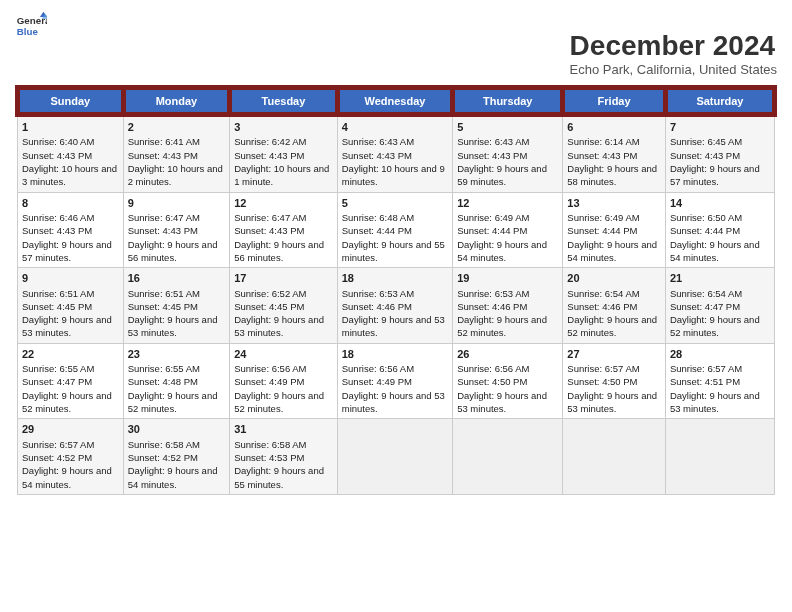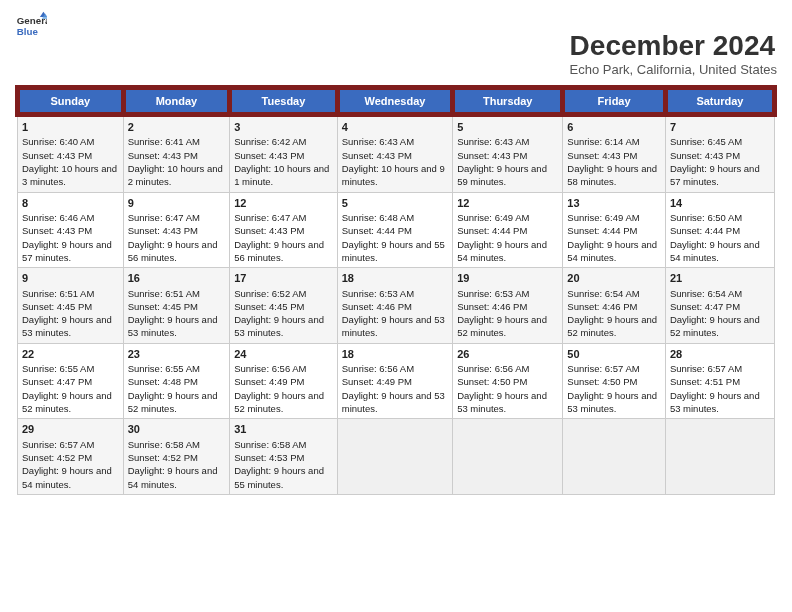--- a/index.html
+++ b/index.html
@@ -138,21 +138,21 @@
           <td><span class="day-num">19</span><span>Sunrise: 6:53 AM</span><br><span>Sunset: 4:46 PM</span><br><span>Daylight: 9 hours and 52 minutes.</span></td>
           <td><span class="day-num">20</span><span>Sunrise: 6:54 AM</span><br><span>Sunset: 4:46 PM</span><br><span>Daylight: 9 hours and 52 minutes.</span></td>
           <td><span class="day-num">21</span><span>Sunrise: 6:54 AM</span><br><span>Sunset: 4:47 PM</span><br><span>Daylight: 9 hours and 52 minutes.</span></td>
         </tr>
         <tr>
           <td><span class="day-num">22</span><span>Sunrise: 6:55 AM</span><br><span>Sunset: 4:47 PM</span><br><span>Daylight: 9 hours and 52 minutes.</span></td>
           <td><span class="day-num">23</span><span>Sunrise: 6:55 AM</span><br><span>Sunset: 4:48 PM</span><br><span>Daylight: 9 hours and 52 minutes.</span></td>
           <td><span class="day-num">24</span><span>Sunrise: 6:56 AM</span><br><span>Sunset: 4:49 PM</span><br><span>Daylight: 9 hours and 52 minutes.</span></td>
           <td><span class="day-num">18</span><span>Sunrise: 6:56 AM</span><br><span>Sunset: 4:49 PM</span><br><span>Daylight: 9 hours and 53 minutes.</span></td>
           <td><span class="day-num">26</span><span>Sunrise: 6:56 AM</span><br><span>Sunset: 4:50 PM</span><br><span>Daylight: 9 hours and 53 minutes.</span></td>
-          <td><span class="day-num">50</span><span>Sunrise: 6:57 AM</span><br><span>Sunset: 4:50 PM</span><br><span>Daylight: 9 hours and 53 minutes.</span></td>
+          <td><span class="day-num">27</span><span>Sunrise: 6:57 AM</span><br><span>Sunset: 4:50 PM</span><br><span>Daylight: 9 hours and 53 minutes.</span></td>
           <td><span class="day-num">28</span><span>Sunrise: 6:57 AM</span><br><span>Sunset: 4:51 PM</span><br><span>Daylight: 9 hours and 53 minutes.</span></td>
         </tr>
         <tr>
           <td><span class="day-num">29</span><span>Sunrise: 6:57 AM</span><br><span>Sunset: 4:52 PM</span><br><span>Daylight: 9 hours and 54 minutes.</span></td>
           <td><span class="day-num">30</span><span>Sunrise: 6:58 AM</span><br><span>Sunset: 4:52 PM</span><br><span>Daylight: 9 hours and 54 minutes.</span></td>
           <td><span class="day-num">31</span><span>Sunrise: 6:58 AM</span><br><span>Sunset: 4:53 PM</span><br><span>Daylight: 9 hours and 55 minutes.</span></td>
           <td class="empty-cell"></td>
           <td class="empty-cell"></td>
           <td class="empty-cell"></td>
           <td class="empty-cell"></td>

